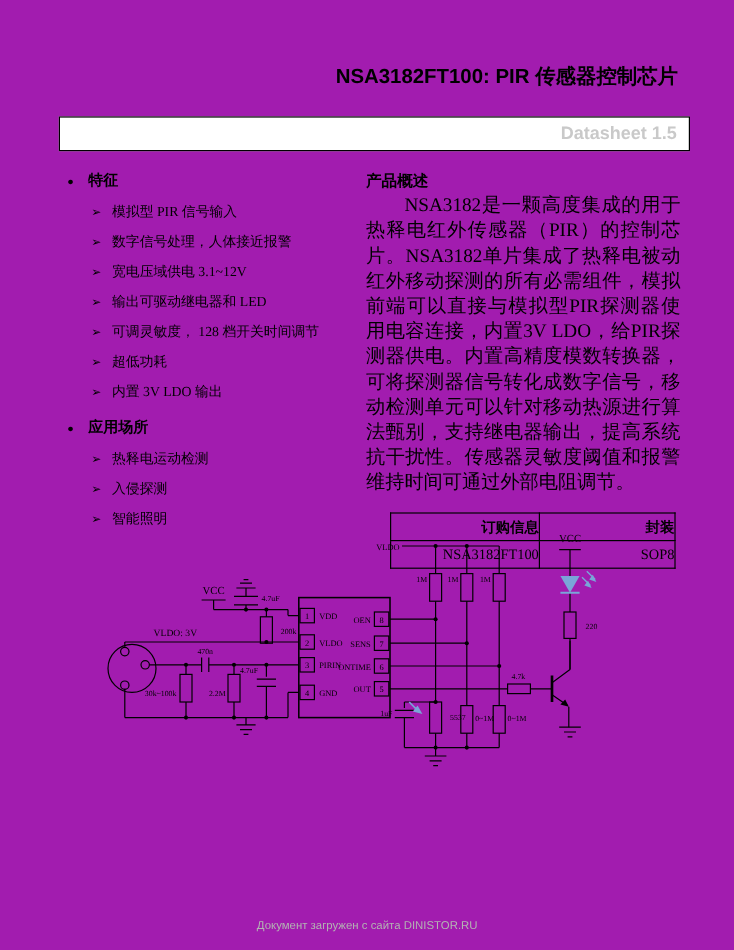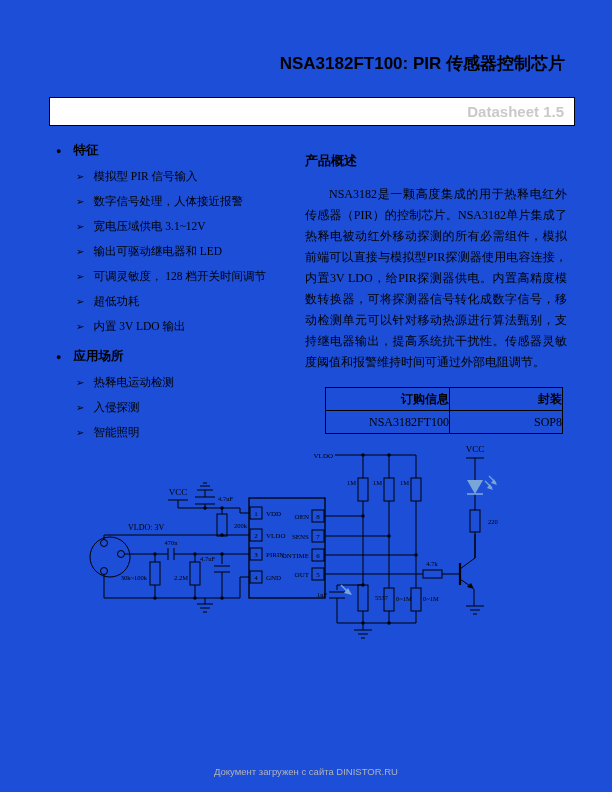--- a/index.html
+++ b/index.html
@@ -1,30 +1,30 @@
 <!DOCTYPE html>
 <html><head>
 <meta charset="utf-8">
 <style>
   html,body{margin:0;padding:0;background:#888;}
-  .page{position:relative;width:612px;height:792px;background:#1d4ed8;margin:0 auto;overflow:hidden;
+  .page{position:relative;width:612px;height:792px;background:#a21caf;margin:0 auto;overflow:hidden;
         font-family:"Liberation Serif","DejaVu Serif",serif;color:#000;}
   .doc-title{position:absolute;top:52px;left:50px;width:515px;text-align:right;
              font-family:"Liberation Sans","DejaVu Sans",sans-serif;font-weight:bold;font-size:17px;}
   .banner{position:absolute;top:97px;left:49px;width:514px;height:27px;border:1.5px solid #000;
           background:#fff;text-align:right;padding-right:10px;line-height:27px;
           font-family:"Liberation Sans","DejaVu Sans",sans-serif;font-size:15px;color:#c9c9c9;font-weight:bold;}
   .col-left{position:absolute;top:142px;left:50px;width:255px;}
-  .col-right{position:absolute;top:152px;left:305px;width:262px;}
+  .col-right{position:absolute;top:142px;left:305px;width:262px;}
   .sec-head{font-weight:bold;font-size:12.5px;display:flex;align-items:baseline;}
   .sec-head .bullet{font-size:9px;margin-right:12px;padding-left:6px;}
   .feat-item{display:flex;align-items:baseline;font-size:11.5px;margin-top:10px;padding-left:26px;}
   .feat-item .arrow{margin-right:9px;font-size:10px;}
   .apps{margin-top:14px;}
-  .overview-body{font-size:12px;line-height:21px;text-align:justify;text-indent:2em;margin-top:14px;}
+  .overview-body{font-size:16px;line-height:21px;text-align:justify;text-indent:2em;margin-top:1px;}
   table.order{border-collapse:collapse;margin:14px 0 0 20px;width:238px;
               font-size:12px;text-align:right;}
   table.order th,table.order td{border:1.5px solid #000;height:22px;padding:0;}
   table.order th{font-weight:bold;}
   .circuit-svg{position:absolute;left:0;top:0;width:612px;height:792px;}
   .notes{position:absolute;left:80px;top:646px;width:464px;font-size:12.5px;line-height:18px;}
   .notes .note-head{font-weight:bold;font-size:13px;}
   .footer{position:absolute;top:766px;left:0;width:612px;text-align:center;
           font-family:"Liberation Sans","DejaVu Sans",sans-serif;font-size:9.5px;color:#b3b3b3;}
   svg text{font-family:"Liberation Serif","DejaVu Serif",serif;fill:#000;}

